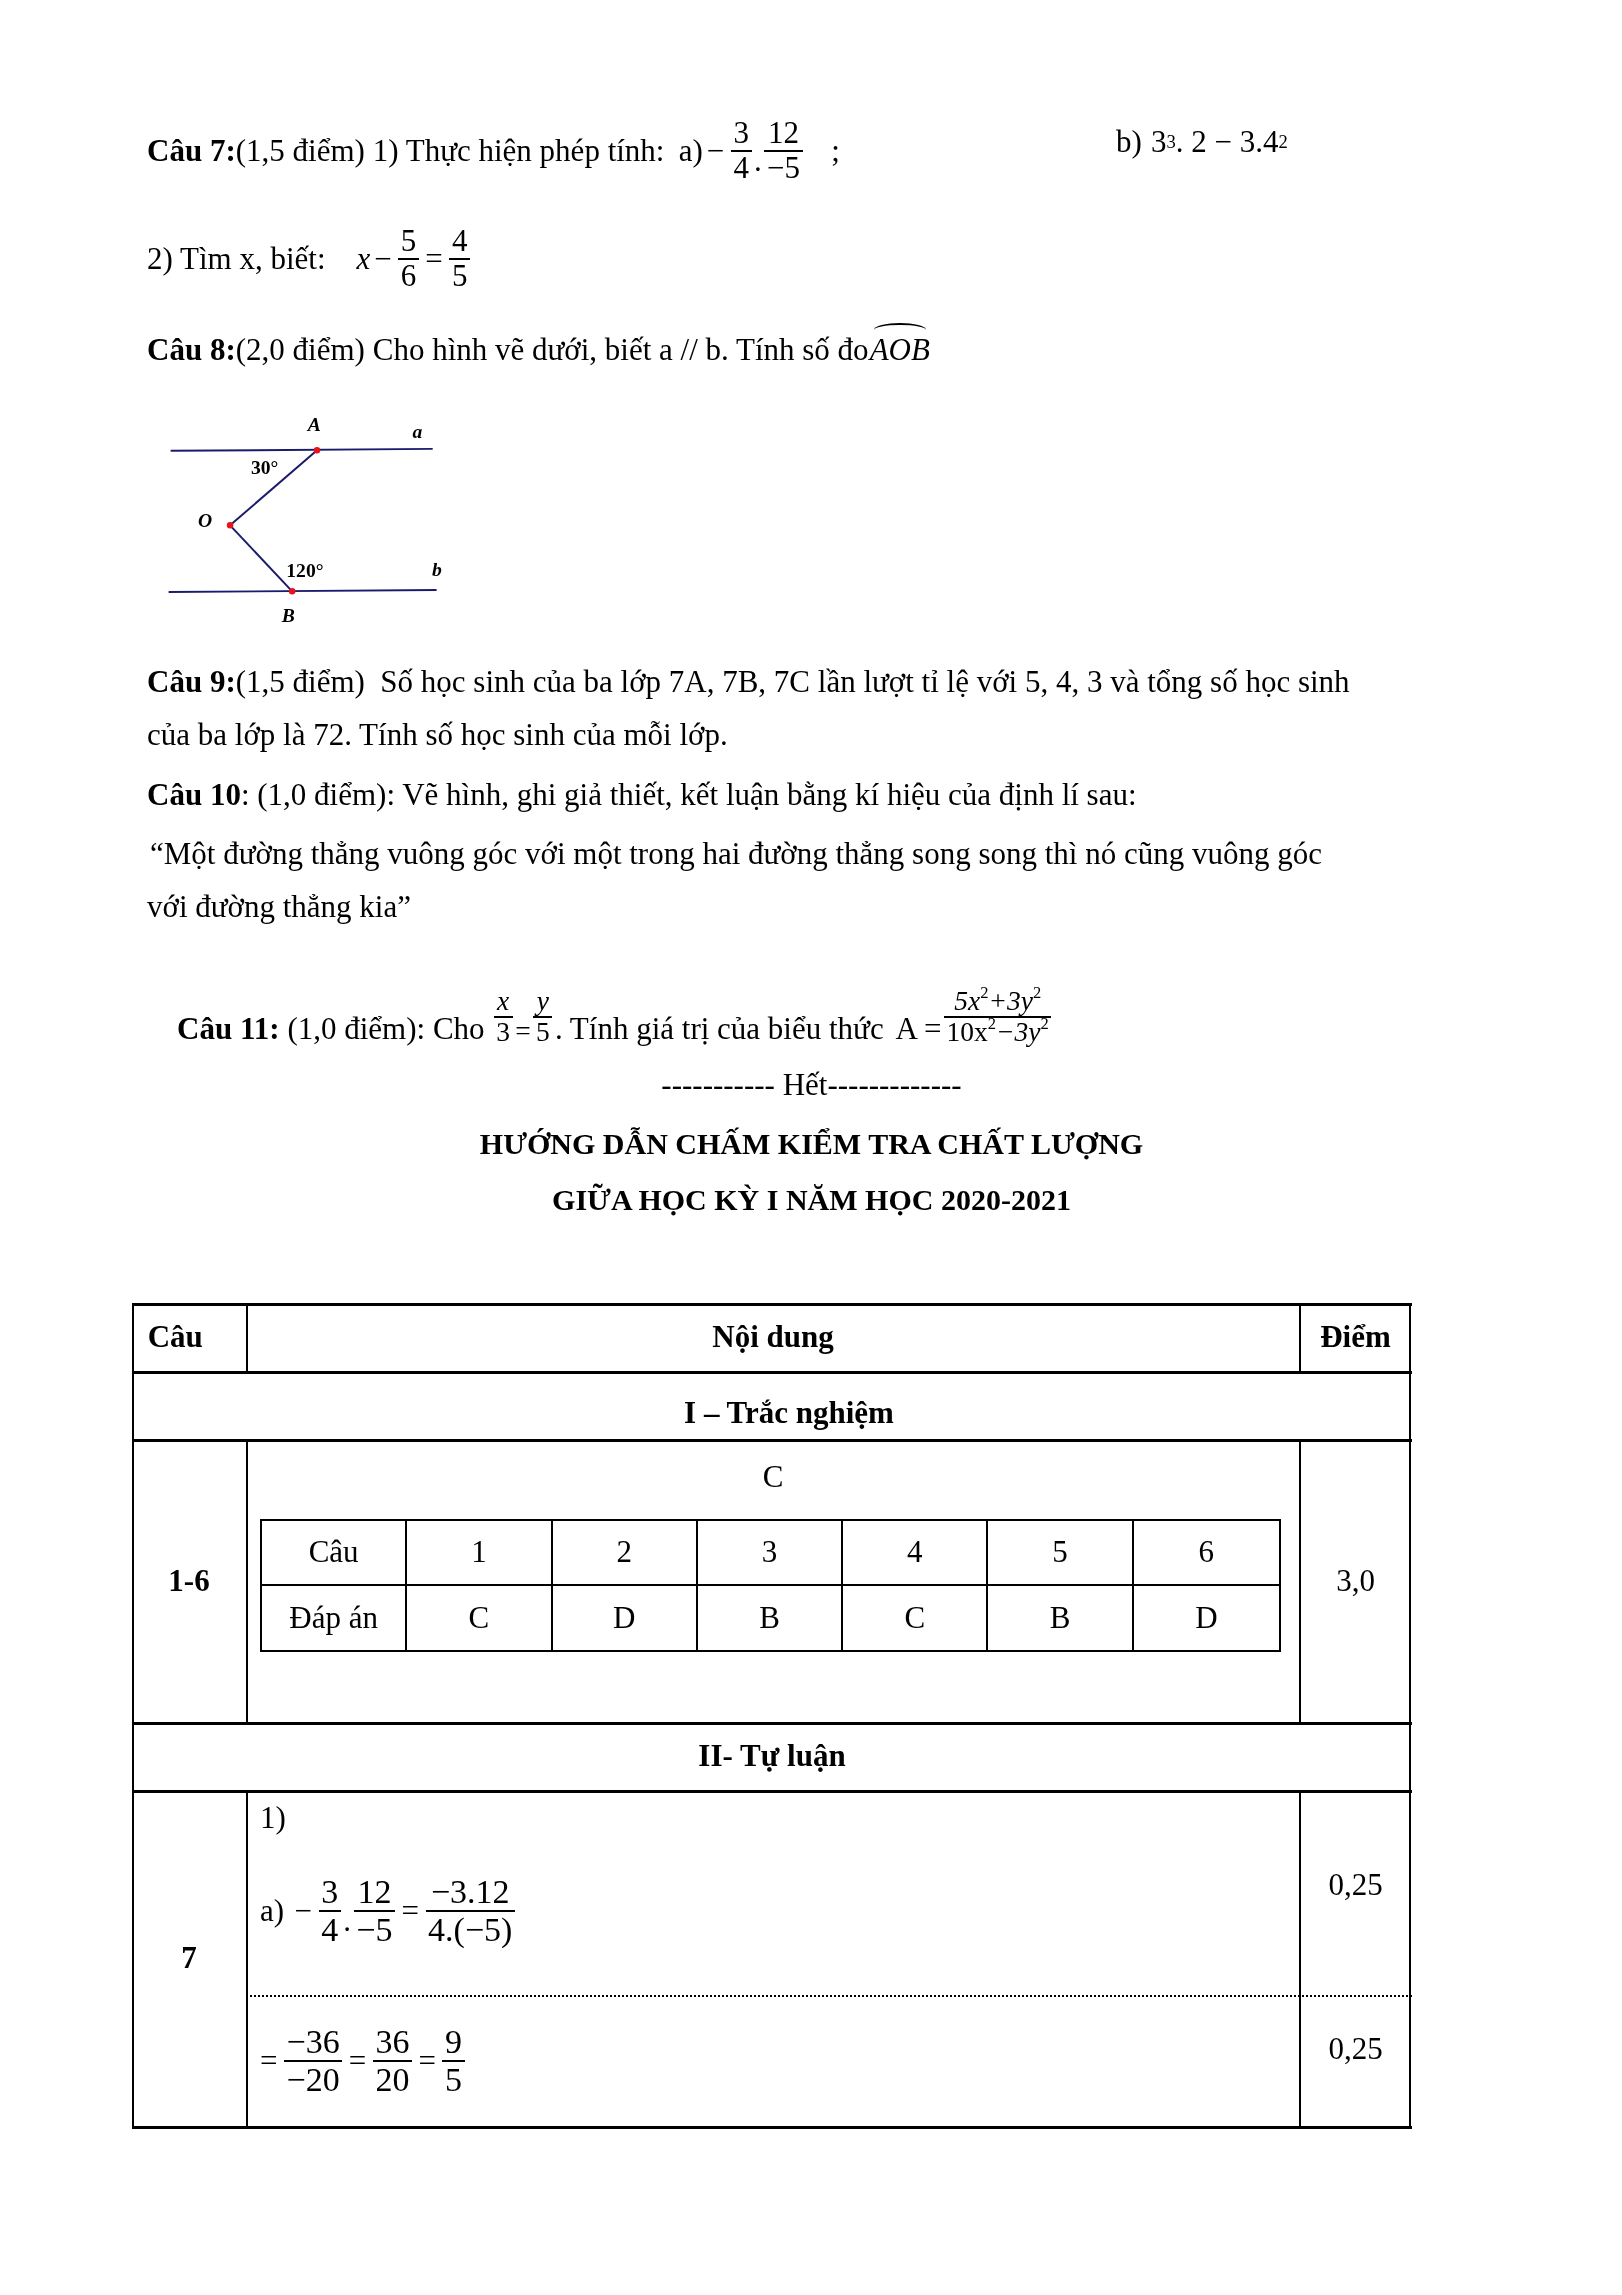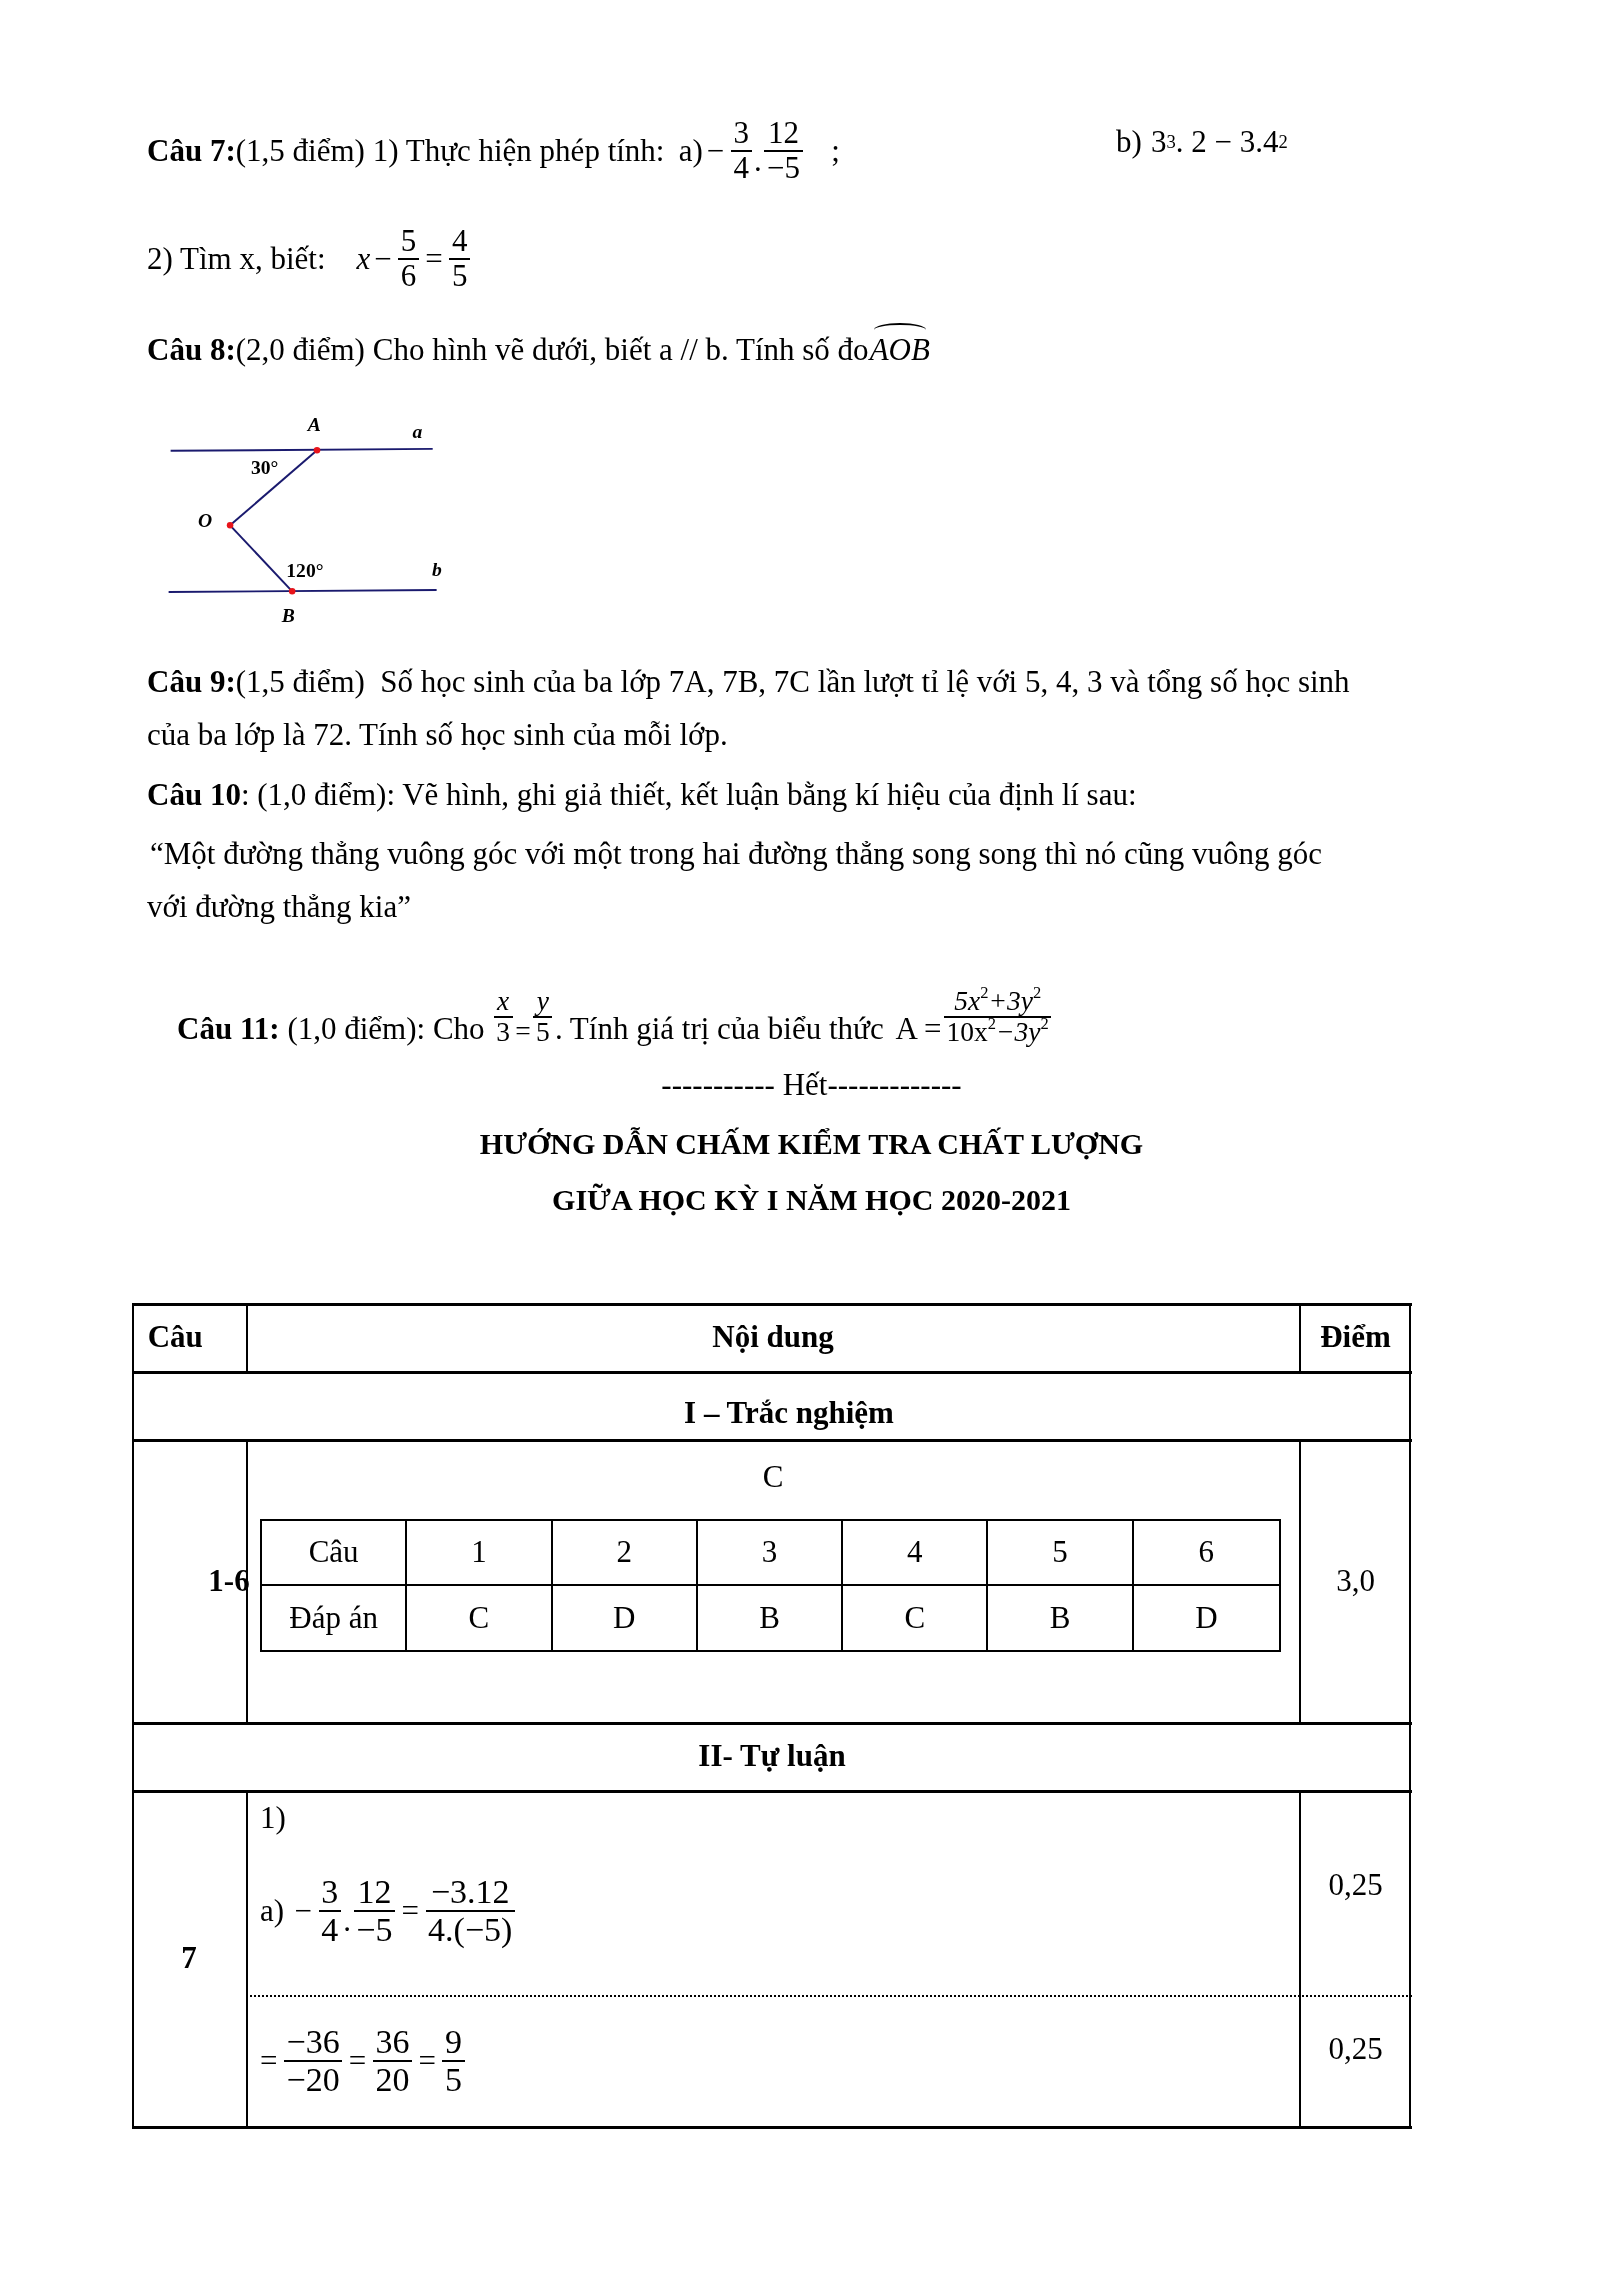--- a/index.html
+++ b/index.html
@@ -151,21 +151,21 @@
   <div class="hline" style="top:487px;"></div>
   <div class="hline dotted" style="top:692px;"></div>
   <div class="hline" style="top:823px;"></div>
 
   <div class="cell b" style="left:15.7px; top:0; height:68px; justify-content:flex-start;">Câu</div>
   <div class="cell b" style="left:114px; top:0; width:1054px; height:68px;">Nội dung</div>
   <div class="cell b" style="left:1167px; top:0; width:113px; height:68px;">Điểm</div>
 
   <div class="cell b" style="left:17px; top:68px; width:1280px; height:84px;">I – Trắc nghiệm</div>
 
-  <div class="cell b" style="left:0; top:136px; width:114px; height:283px;padding-left:40px;">1-6</div>
+  <div class="cell b" style="left:0; top:136px; width:114px; height:283px;">1-6</div>
   <div class="cell" style="left:114px; top:144px; width:1054px; height:59px;">C</div>
   <div class="inner">
     <div>Câu</div>
     <div>1</div>
     <div>2</div>
     <div>3</div>
     <div>4</div>
     <div>5</div>
     <div class="lastc">6</div>
     <div class="lastr">Đáp án</div>

